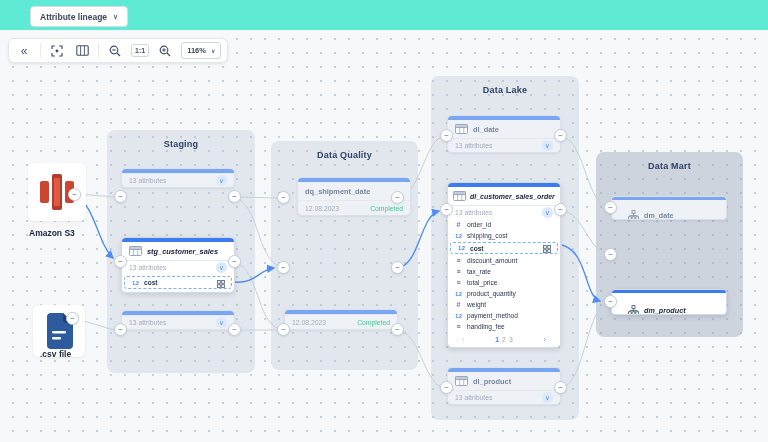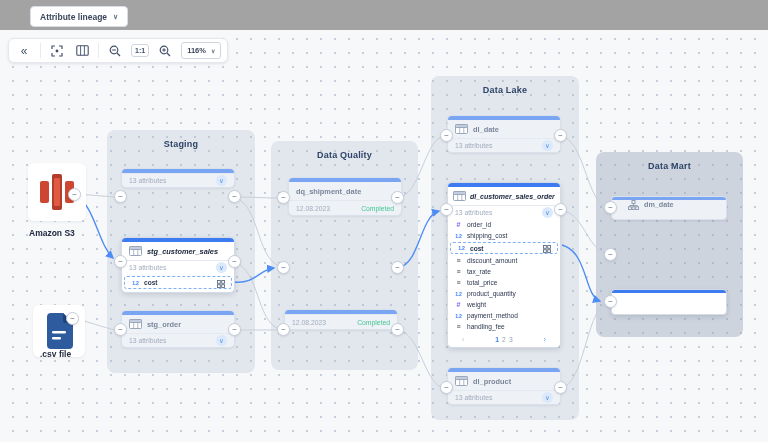--- a/index.html
+++ b/index.html
@@ -5,21 +5,21 @@
   * { margin:0; padding:0; box-sizing:border-box; }
   html,body { width:768px; height:442px; overflow:hidden;
     font-family:"Liberation Sans", sans-serif; background:#f7f8fa; }
   #canvas { position:absolute; left:0; top:0; width:768px; height:442px;
     background-color:#f7f8fa;
     background-image:radial-gradient(circle,#c6cedb 0.9px, transparent 1px);
     background-size:14px 14px; background-position:6px 4px; }
 
   
   .topbar { position:absolute; left:0; top:0; width:768px; height:30px;
-    background:#a3a3a3; z-index:10; }
+    background:#5eead4; z-index:10; }
   .lineage-btn { position:absolute; left:30px; top:6px; height:21px;
     background:#fff; border:1px solid #d8dde5; border-radius:4px;
     display:flex; align-items:center; gap:6px; padding:0 9px;
     font-size:8.5px; font-weight:bold; color:#3b475c; cursor:pointer; }
   .lineage-btn .chev-sm { font-size:7px; color:#64748b; }
 
   
   .toolbar { position:absolute; left:8px; top:38px; height:25px; z-index:5;
     background:#fff; border:1px solid #e4e8ee; border-radius:6px;
     box-shadow:0 1px 3px rgba(30,41,59,.10);
@@ -91,21 +91,21 @@
   .pager { display:flex; align-items:center; height:15px; padding:0 14px;
     justify-content:space-between; }
   .pg { font-size:6.8px; color:#97a3b4; cursor:pointer; }
   .pg.cur { color:#3b82f6; font-weight:bold; }
   .pg.arrow { color:#b7c0cd; }
   .pg.arrow.next { color:#4f8df6; }
   .pages { display:flex; gap:3px; }
 
   
   .node.dm { height:24px; border-radius:4px; }
-  .dmrow { display:flex; align-items:flex-start; gap:5px; height:20px;
+  .dmrow { display:flex; align-items:flex-end; gap:5px; height:20px;
     padding:0 6px 0 16px; }
   .node.dm .ntitle { font-size:7.2px; }
 
   
   .port { position:absolute; z-index:3; width:13px; height:13px;
     border-radius:50%; background:#fff; border:1px solid #c3ccd8;
     color:#5b6activitiesb80; color:#5b6b80; font-size:8px; line-height:11px; text-align:center;
     cursor:pointer; box-shadow:0 1px 2px rgba(30,41,59,.10); }
 
   
@@ -217,38 +217,27 @@
             <rect x="4.7" y="0.5" width="2.8" height="2.8" fill="none" stroke="#5b6b80" stroke-width="0.9"></rect>
             <rect x="0.5" y="4.7" width="2.8" height="2.8" fill="none" stroke="#5b6b80" stroke-width="0.9"></rect>
             <rect x="4.7" y="4.7" width="2.8" height="2.8" fill="none" stroke="#5b6b80" stroke-width="0.9"></rect>
           </svg>
       </span>
     </div>
   </div>
 
   <div class="node" style="left:121px;top:310px;width:114px">
     <div class="nbar"></div>
-    <div class="nrow title">
-      <span class="tbl-ico">
-        <svg width="13" height="10" viewBox="0 0 13 10">
-            <rect x="0.5" y="0.5" width="12" height="9" rx="1" fill="#fff" stroke="#9aa7ba"></rect>
-            <rect x="0.5" y="0.5" width="12" height="3" rx="1" fill="#c2cddd" stroke="#9aa7ba"></rect>
-            <line x1="4.7" y1="3.5" x2="4.7" y2="9.5" stroke="#9aa7ba" stroke-width="0.8"></line>
-            <line x1="8.8" y1="3.5" x2="8.8" y2="9.5" stroke="#9aa7ba" stroke-width="0.8"></line>
-          </svg>
-      </span>
-      <span class="ntitle">stg_order</span>
-    </div>
-    <div class="nrow meta">
-      <span class="meta-txt">13 attributes</span>
-      <span class="chev">∨</span>
-    </div>
-  </div>
-
-  <div class="node" style="left:288px;top:177px;width:114px">
+    <div class="nrow meta">
+      <span class="meta-txt">13 attributes</span>
+      <span class="chev">∨</span>
+    </div>
+  </div>
+
+  <div class="node" style="left:297px;top:177px;width:114px">
     <div class="nbar"></div>
     <div class="nrow title">
       <span class="ntitle">dq_shipment_date</span>
     </div>
     <div class="nrow status">
       <span class="date-txt">12.08.2023</span>
       <span class="status-txt">Completed</span>
     </div>
   </div>
 
@@ -388,20 +377,32 @@
             <rect x="7.7" y="6.8" width="2.8" height="2.8" fill="none" stroke="#8b98ac" stroke-width="0.9"></rect>
           </svg>
       </span>
       <span class="ntitle">dm_date</span>
     </div>
   </div>
 
 
   <div class="node dm sel" style="left:611px;top:289px;width:116px;height:26px">
     <div class="nbar" style="height:3px"></div>
+    <div class="dmrow" style="height:22px">
+      <span class="hier-ico">
+        <svg width="11" height="10" viewBox="0 0 11 10">
+            <rect x="4" y="0.5" width="3" height="3" fill="none" stroke="#5b6b80" stroke-width="0.9"></rect>
+            <path d="M5.5 3.5 V5.5 M1.8 7 V5.5 H9.2 V7 M5.5 5.5 V7" fill="none" stroke="#5b6b80" stroke-width="0.9"></path>
+            <rect x="0.5" y="6.8" width="2.8" height="2.8" fill="none" stroke="#5b6b80" stroke-width="0.9"></rect>
+            <rect x="4.1" y="6.8" width="2.8" height="2.8" fill="none" stroke="#5b6b80" stroke-width="0.9"></rect>
+            <rect x="7.7" y="6.8" width="2.8" height="2.8" fill="none" stroke="#5b6b80" stroke-width="0.9"></rect>
+          </svg>
+      </span>
+      <span class="ntitle">dm_product</span>
+    </div>
   </div>
 
   <div class="port" style="left:68px;top:188px">−</div>
   <div class="port" style="left:66px;top:312px">−</div>
   <div class="port" style="left:114px;top:190px">−</div>
   <div class="port" style="left:228px;top:190px">−</div>
   <div class="port" style="left:114px;top:255px">−</div>
   <div class="port" style="left:228px;top:255px">−</div>
   <div class="port" style="left:114px;top:323px">−</div>
   <div class="port" style="left:228px;top:323px">−</div>

